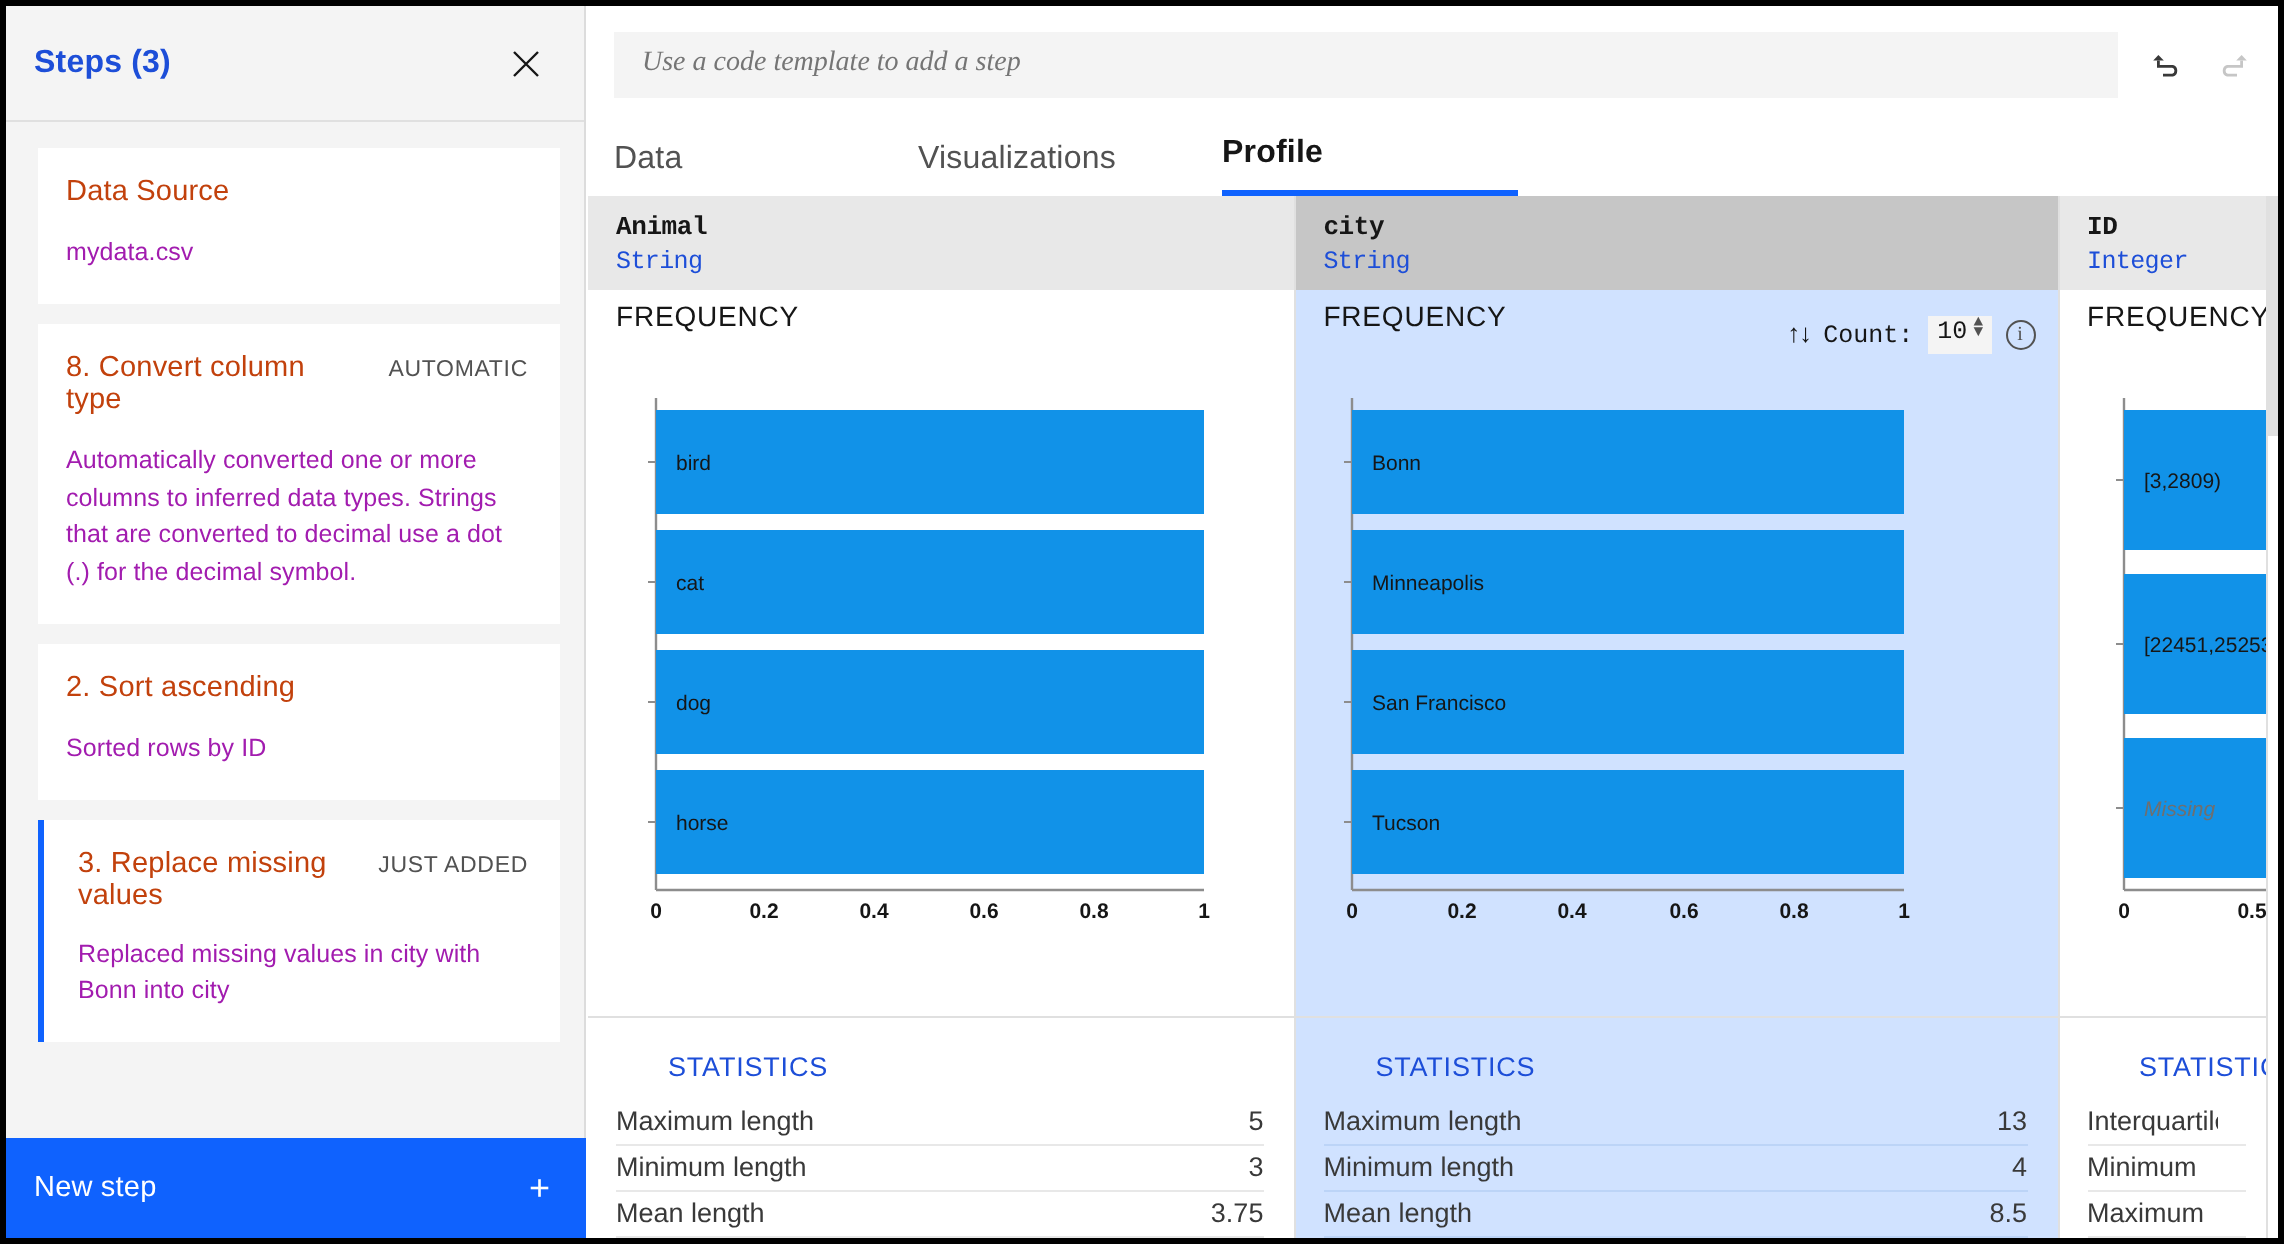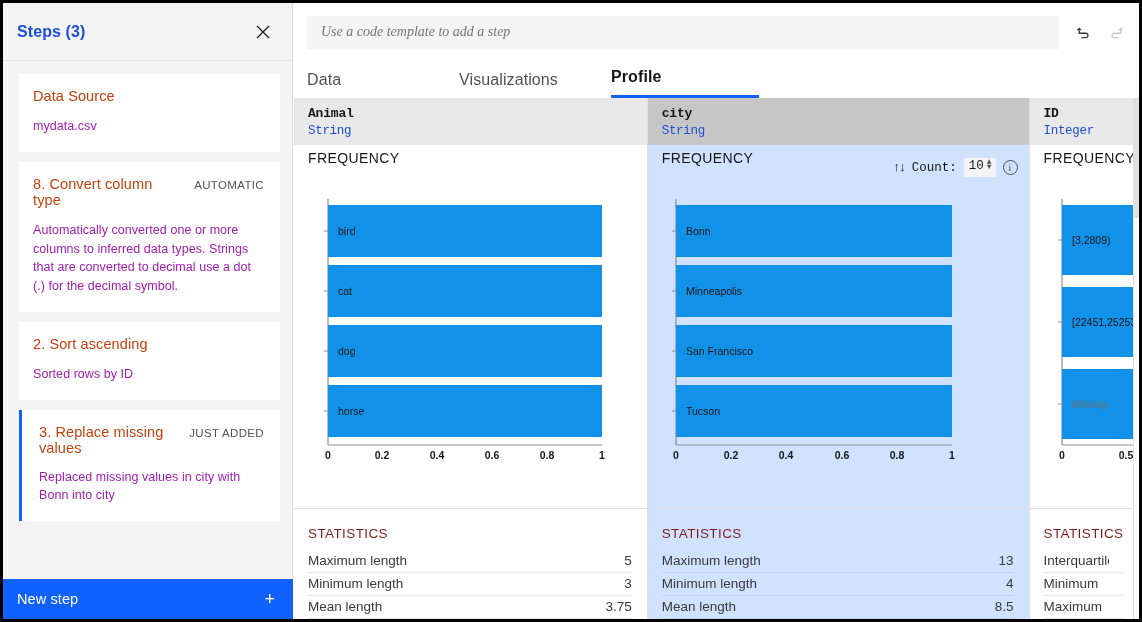--- a/index.html
+++ b/index.html
@@ -69,21 +69,21 @@
   }
   .step-desc {
     margin-top: 13px;
     font-size: 12.5px; color: #a21caf; line-height: 1.5;
     letter-spacing: 0.05px;
   }
   .step-desc.tight { margin-top: 12px; }
 
   .new-step {
     position: absolute; left: 0; bottom: 0;
-    width: 290px; height: 40px;
+    width: 290px; height: 50px;
     background: #0f62fe; color: #ffffff;
     display: flex; align-items: center;
     padding: 0 18px 0 14px;
     cursor: pointer;
   }
   .new-step-label { flex: 1; font-size: 14.5px; letter-spacing: 0.1px; }
   .new-step-plus { font-size: 18px; line-height: 1; font-weight: 300; }
 
   
   .main {
@@ -189,22 +189,23 @@
   .plot { position: absolute; left: 0; top: 42px; right: 0; bottom: 0; }
   .plot svg { display: block; }
 
   .stats-zone {
     position: absolute; left: 0; right: 0; top: 363px; bottom: 0;
     border-top: 1px solid #e0e0e0;
     padding: 17px 16px 0 14px;
     overflow: hidden;
   }
   .stats-title {
-    font-size: 13.5px; color: #7f1d1d; letter-spacing: 0.4px;
+    font-size: 13.5px; color: #1d4ed8; letter-spacing: 0.4px;
     margin-bottom: 9px;
+    margin-left: 26px;
   }
   .stat-row {
     display: flex; justify-content: space-between;
     font-size: 13.5px; color: #393939;
     padding: 3px 0 4px 0;
     border-bottom: 1px solid #e8e8e8;
     white-space: nowrap; overflow: hidden;
   }
   .col-body.sel .stat-row { border-bottom: 1px solid #bcd4f7; }
   .stat-k { overflow: hidden; text-overflow: clip; }

